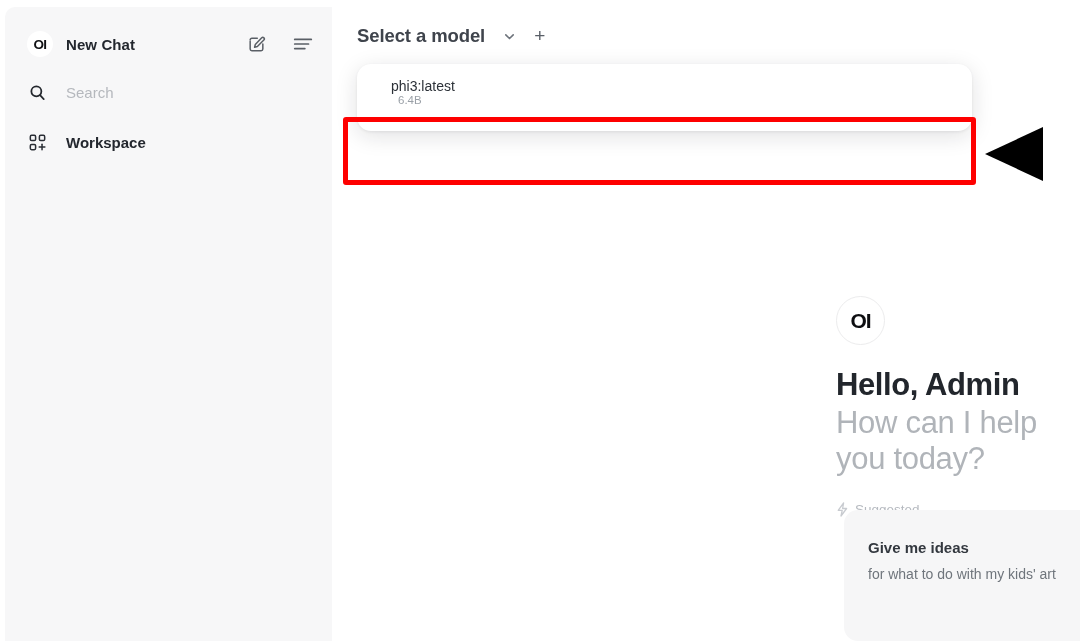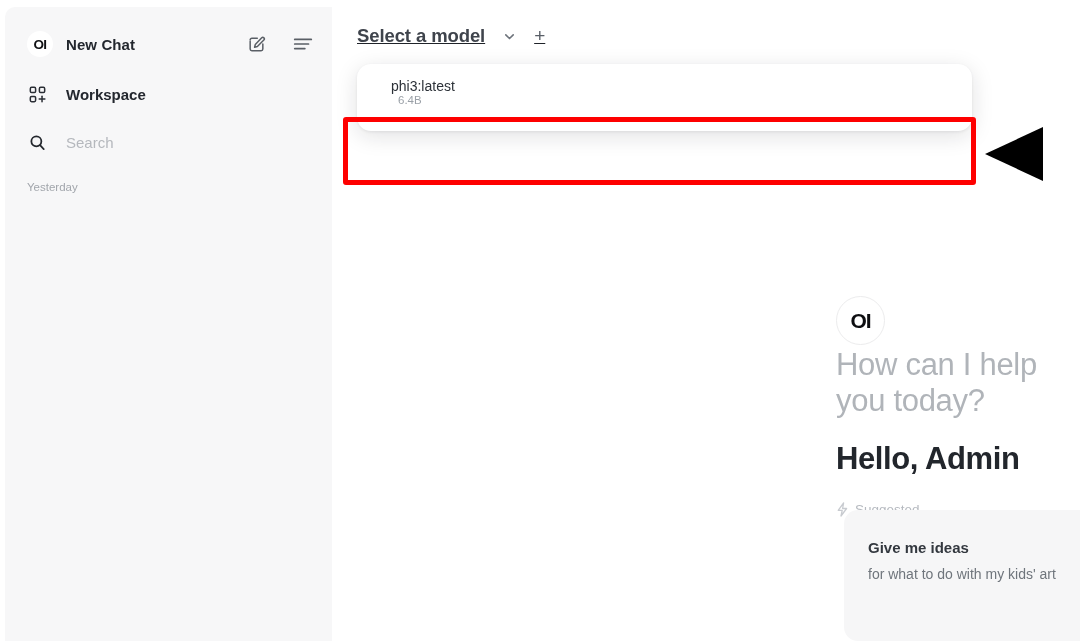--- a/index.html
+++ b/index.html
@@ -153,21 +153,20 @@
   }
 
   
   #model-header {
     position: absolute;
     left: 25px;
     top: 25px;
     display: flex;
     align-items: center;
     gap: 16px;
-    text-decoration: underline;
   }
   #model-header-label {
     font-size: 18.5px;
     font-weight: 700;
     color: #3f444c;
     letter-spacing: -0.1px;
   }
   #model-chevron {
     color: #6d737b;
     display: flex;
@@ -385,44 +384,43 @@
       <div class="icon-btn">
         <svg width="22" height="18" viewBox="0 0 24 18" fill="none" stroke="currentColor" stroke-width="1.9" stroke-linecap="round">
           <line x1="3" y1="4" x2="21" y2="4"></line>
           <line x1="3" y1="9" x2="18" y2="9"></line>
           <line x1="3" y1="14" x2="14" y2="14"></line>
         </svg>
       </div>
     </div>
   </div>
 
+  <div class="sb-row" id="sb-search">
+    <span class="s-icon">
+      <svg width="17" height="17" viewBox="0 0 18 18" fill="none" stroke="currentColor" stroke-width="1.9" stroke-linecap="round">
+        <circle cx="7.8" cy="7.8" r="5.3"></circle>
+        <line x1="11.7" y1="11.9" x2="15.6" y2="15.9"></line>
+      </svg>
+    </span>
+    <input id="sb-search-input" type="text" placeholder="Search" style="">
+  </div>
+
   <div class="sb-row" id="sb-workspace">
     <span class="ws-icon">
       <svg width="17" height="17" viewBox="0 0 18 18" fill="none" stroke="currentColor" stroke-width="1.6">
         <rect x="1.4" y="1.4" width="5.6" height="5.6" rx="1.4"></rect>
         <rect x="11" y="1.4" width="5.6" height="5.6" rx="1.4"></rect>
         <rect x="1.4" y="11" width="5.6" height="5.6" rx="1.4"></rect>
         <line x1="13.8" y1="10.8" x2="13.8" y2="16.8" stroke-linecap="round"></line>
         <line x1="10.8" y1="13.8" x2="16.8" y2="13.8" stroke-linecap="round"></line>
       </svg>
     </span>
     <span id="sb-workspace-label">Workspace</span>
   </div>
 
-  <div class="sb-row" id="sb-search">
-    <span class="s-icon">
-      <svg width="17" height="17" viewBox="0 0 18 18" fill="none" stroke="currentColor" stroke-width="1.9" stroke-linecap="round">
-        <circle cx="7.8" cy="7.8" r="5.3"></circle>
-        <line x1="11.7" y1="11.9" x2="15.6" y2="15.9"></line>
-      </svg>
-    </span>
-    <input id="sb-search-input" type="text" placeholder="Search" style="">
-  </div>
-
-  <div id="sb-group-label">Yesterday</div>
 
 
 </div>
 
 <div id="main">
 
   <div id="model-header">
     <span id="model-header-label">Select a model</span>
     <span id="model-chevron">
       <svg width="13" height="13" viewBox="0 0 14 14" fill="none" stroke="currentColor" stroke-width="1.7" stroke-linecap="round" stroke-linejoin="round">
@@ -439,22 +437,22 @@
       <div class="model-item">
         <span class="model-name">phi3:latest</span>
         <span class="model-size">6.4B</span>
       </div>
     </div>
 
   </div>
 
   <div id="hero">
     <div id="hero-avatar">OI</div>
+    <div id="hero-greeting">Hello, Admin</div>
     <div id="hero-subtitle">How can I help you today?</div>
-    <div id="hero-greeting">Hello, Admin</div>
     <div id="suggested-row">
       <span id="suggested-icon">
         <svg width="13" height="15" viewBox="0 0 13 15" fill="none" stroke="currentColor" stroke-width="1.3" stroke-linecap="round" stroke-linejoin="round">
           <polygon points="7.6,1 2.2,8.3 6.2,8.3 5,14 10.6,6.5 6.6,6.5"></polygon>
         </svg>
       </span>
       <span id="suggested-label">Suggested</span>
     </div>
   </div>
 

